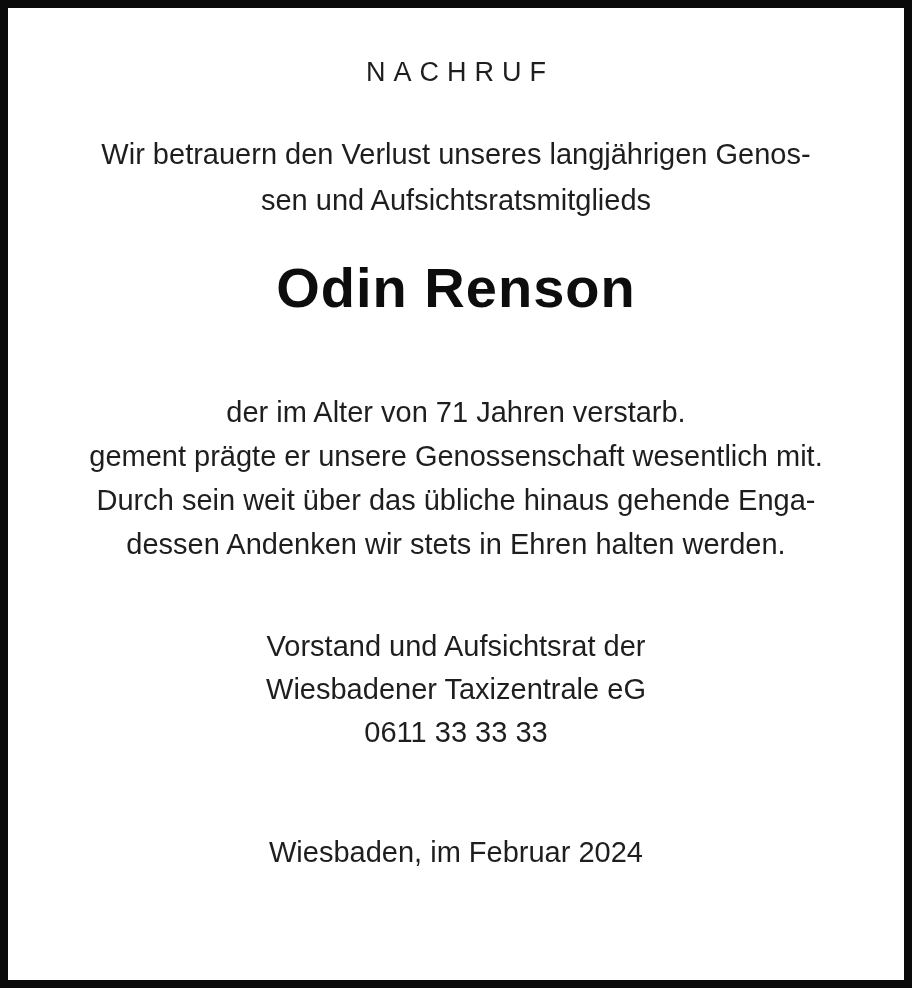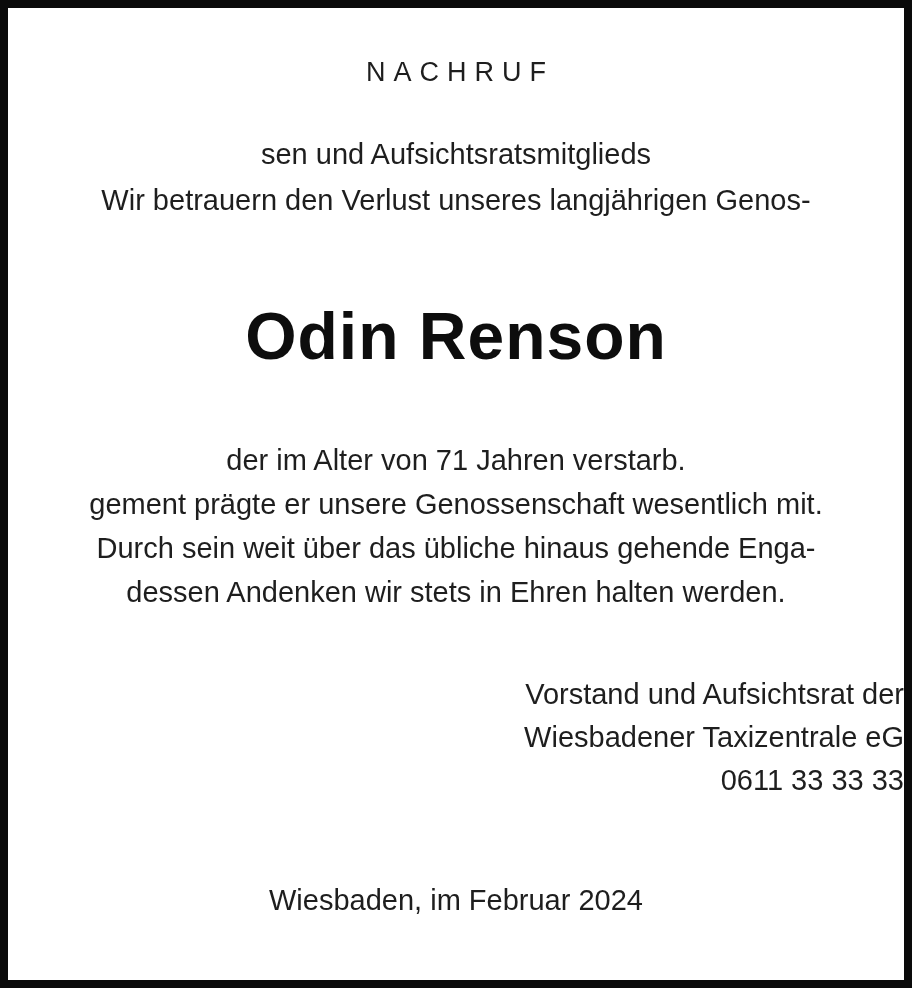--- a/index.html
+++ b/index.html
@@ -33,57 +33,56 @@
     text-indent: 8px; 
     color: var(--text);
   }
   .intro {
     margin-top: 42px;
     font-size: 29px;
     line-height: 46px;
     font-weight: 400;
   }
   .name {
-    margin-top: 68px;
-    font-size: 66px;
+    margin-top: 20px;
+    font-size: 56px;
     line-height: 90px;
     font-weight: 700;
     letter-spacing: 1px;
     color: #0d0d0d;
   }
   .body-text {
     margin-top: 57px;
     font-size: 29px;
     line-height: 44px;
     font-weight: 400;
   }
   .signature {
     margin-top: 59px;
     font-size: 29px;
     line-height: 43px;
     font-weight: 400;
-    text-align: right;
   }
   .dateline {
     margin-top: 76px;
     font-size: 29px;
     line-height: 44px;
     font-weight: 400;
   }
 </style>
 </head>
 <body>
 
 <div class="sheet">
 
   <div class="kicker">NACHRUF</div>
 
   <div class="intro">
+    <div class="line">Wir betrauern den Verlust unseres langjährigen Genos-</div>
     <div class="line">sen und Aufsichtsratsmitglieds</div>
-    <div class="line">Wir betrauern den Verlust unseres langjährigen Genos-</div>
   </div>
 
   <div class="name line">Odin Renson</div>
 
   <div class="body-text">
     <div class="line">der im Alter von 71 Jahren verstarb.</div>
     <div class="line">gement prägte er unsere Genossenschaft wesentlich mit.</div>
     <div class="line">Durch sein weit über das übliche hinaus gehende Enga-</div>
     <div class="line">dessen Andenken wir stets in Ehren halten werden.</div>
   </div>

